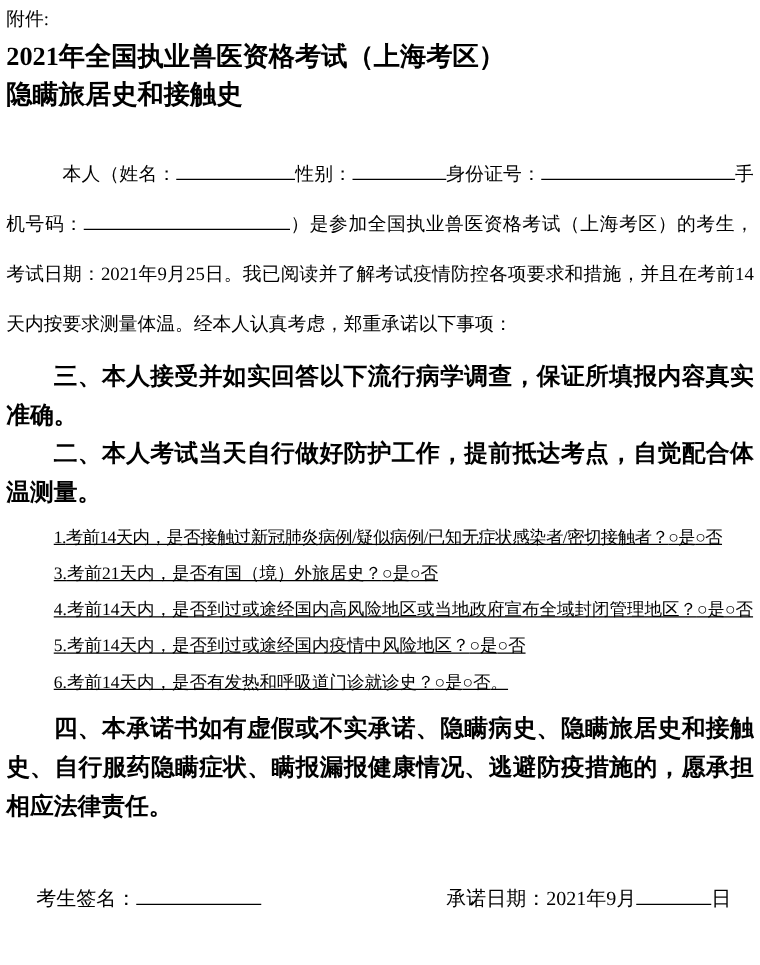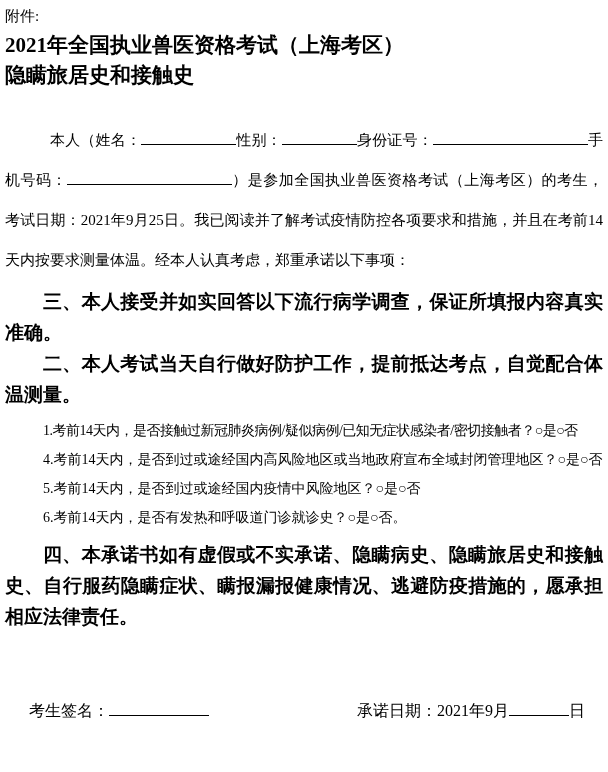--- a/index.html
+++ b/index.html
@@ -24,26 +24,26 @@
   .w100{width:100px}.w60{width:60px}
   .commits{margin-top:6px;}
   .commit{
     margin:0;font-size:19px;font-weight:bold;line-height:31px;
     text-align:justify;text-indent:38px;line-break:anywhere;
   }
   .commit-four{margin-top:7px;}
   .questions{margin-top:6px;}
   .question{
     margin:0;font-size:14px;line-height:29px;
-    text-align:justify;text-indent:38px;line-break:anywhere;
+    text-align:justify;text-indent:38px;line-break:anywhere;text-decoration:underline;
   }
   .q-tight{letter-spacing:-0.5px;}
   .footer{
     display:flex;justify-content:space-between;align-items:flex-end;
-    margin-top:68px;padding:0 18px 0 24px;font-size:16px;line-height:22px;
+    margin-top:48px;padding:0 18px 0 24px;font-size:16px;line-height:22px;
   }
 </style>
 </head>
 <body>
 
 <div class="page">
 
   <div class="attachment">附件:</div>
 
   <div class="title-wrap">
@@ -53,20 +53,21 @@
 
   <p class="intro"><span>本人（姓名：</span><span class="blank w95"></span><span>性别：</span><span class="blank w75"></span><span>身份证号：</span><span class="blank w155"></span><span>手机号码：</span><span class="blank w165"></span><span>）是参加全国执业兽医资格考试（上海考区）的考生，考试日期：2021年9月25日。我已阅读并了解考试疫情防控各项要求和措施，并且在考前14天内按要求测量体温。经本人认真考虑，郑重承诺以下事项：</span></p>
 
   <div class="commits">
     <p class="commit">三、本人接受并如实回答以下流行病学调查，保证所填报内容真实准确。</p>
     <p class="commit">二、本人考试当天自行做好防护工作，提前抵达考点，自觉配合体温测量。</p>
   </div>
 
   <div class="questions">
     <p class="question q-tight"><span>1.</span><span>考前14天内，是否接触过新冠肺炎病例/疑似病例/已知无症状感染者/密切接触者？</span><span>○是</span><span>○否</span><span></span></p>
+    <p class="question"><span>3.</span><span>考前21天内，是否有国（境）外旅居史？</span><span>○是</span><span>○否</span><span></span></p>
     <p class="question"><span>4.</span><span>考前14天内，是否到过或途经国内高风险地区或当地政府宣布全域封闭管理地区？</span><span>○是</span><span>○否</span><span></span></p>
     <p class="question"><span>5.</span><span>考前14天内，是否到过或途经国内疫情中风险地区？</span><span>○是</span><span>○否</span><span></span></p>
     <p class="question"><span>6.</span><span>考前14天内，是否有发热和呼吸道门诊就诊史？</span><span>○是</span><span>○否</span><span>。</span></p>
   </div>
 
   <p class="commit commit-four">四、本承诺书如有虚假或不实承诺、隐瞒病史、隐瞒旅居史和接触史、自行服药隐瞒症状、瞒报漏报健康情况、逃避防疫措施的，愿承担相应法律责任。</p>
 
   <div class="footer">
     <div><span>考生签名：</span><span class="blank w100"></span></div>
     <div><span>承诺日期：2021年9月</span><span class="blank w60"></span><span>日</span></div>

